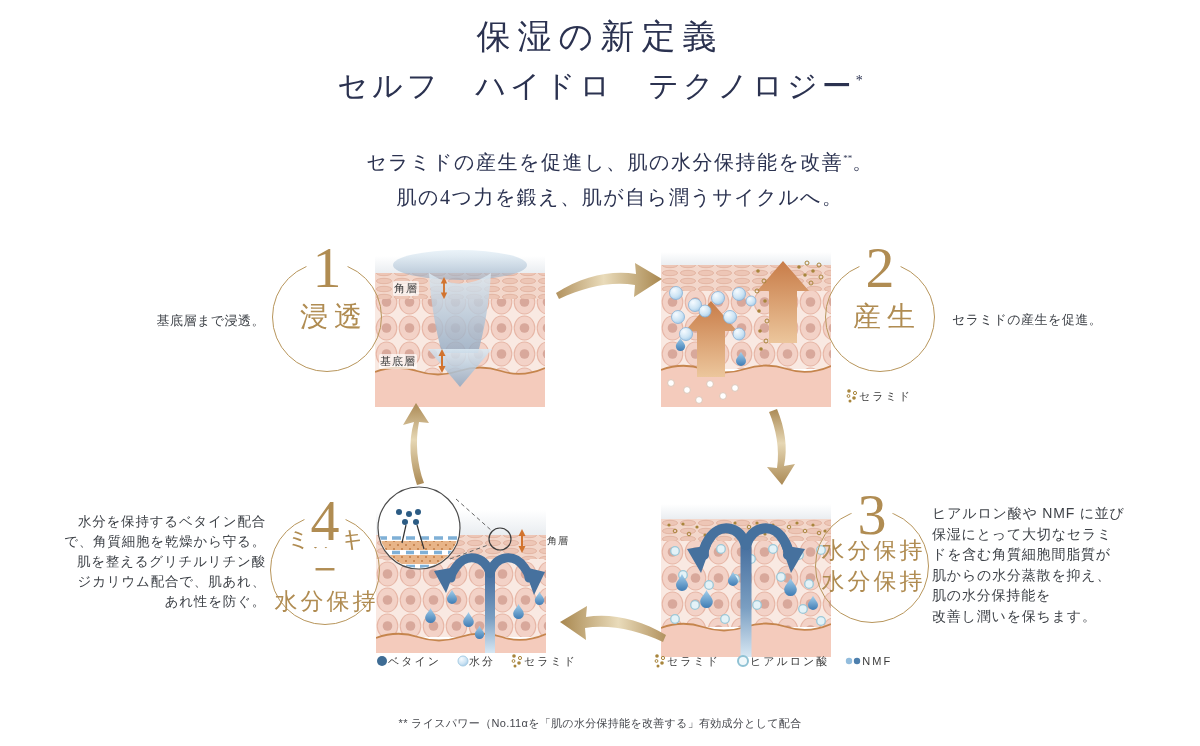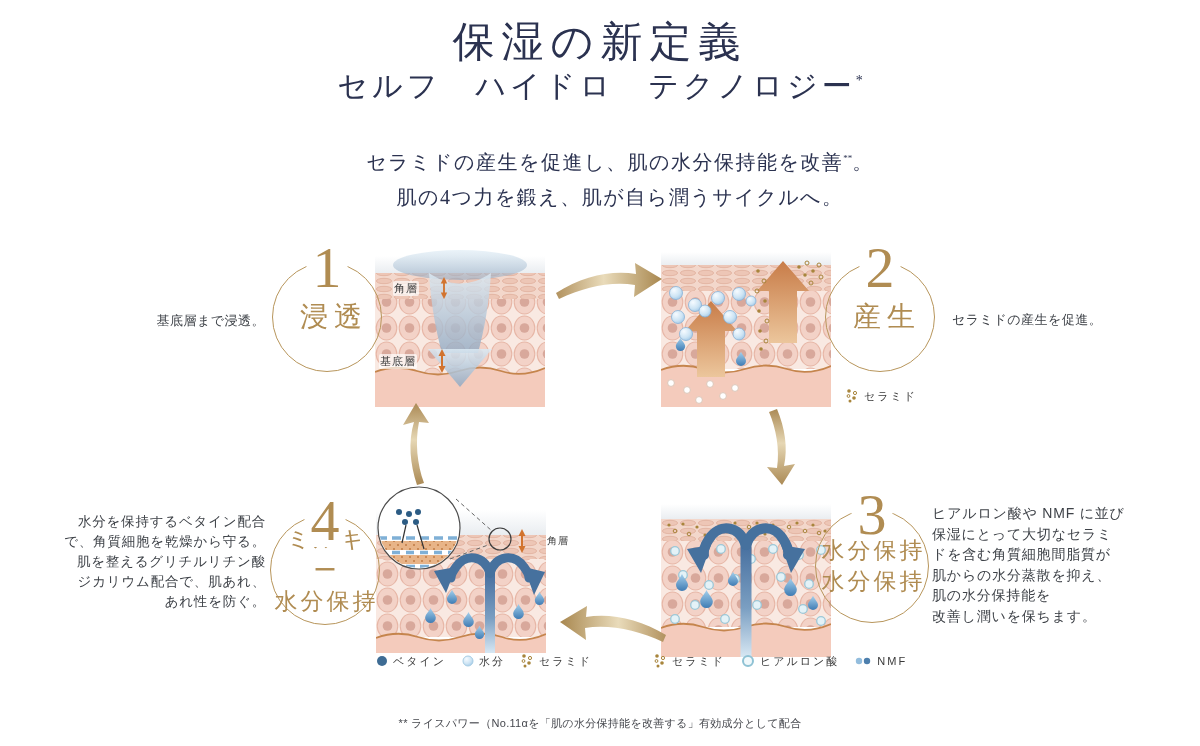--- a/index.html
+++ b/index.html
@@ -1,21 +1,21 @@
 <!DOCTYPE html>
 <html lang="ja"><head>
 <meta charset="utf-8">
 <style>
   html,body{margin:0;padding:0;background:#fff;}
   .stage{position:relative;width:1200px;height:746px;background:#ffffff;overflow:hidden;
          font-family:"Liberation Sans","DejaVu Sans",sans-serif;color:#3e4248;}
   .serif{font-family:"Liberation Serif","DejaVu Serif",serif;}
   .abs{position:absolute;}
   
-  .title{left:0;right:0;top:14px;text-align:center;font-size:42px;letter-spacing:7px;
+  .title{left:0;right:0;top:14px;text-align:center;font-size:34px;letter-spacing:7px;
          color:#2b3250;font-weight:500;}
   .subtitle{left:0;right:0;top:66px;text-align:center;font-size:30px;letter-spacing:4px;color:#2b3250;}
   .subtitle sup{font-size:14px;letter-spacing:0;}
   .desc{left:0;right:0;top:141px;text-align:center;font-size:20px;line-height:35px;
         letter-spacing:1.5px;color:#2b3250;padding-left:40px;}
   .desc sup{font-size:9px;letter-spacing:0;}
   
   .step-circle{border:1.5px solid #b8965c;border-radius:50%;box-sizing:border-box;
                display:flex;align-items:center;justify-content:center;text-align:center;
                color:#b08c52;background:transparent;}
@@ -27,21 +27,21 @@
   .note{color:#3e4248;}
   .note-right{text-align:right;}
   
   .panel{position:absolute;width:170px;height:170px;}
   .panel-label{position:absolute;display:flex;align-items:center;gap:21px;font-size:11px;
                color:#3a3a3a;letter-spacing:1px;}
   .panel-label .chip{background:rgba(255,255,255,.68);padding:0 1px;border-radius:2px;}
   
   .legend{position:absolute;display:flex;align-items:center;gap:16px;font-size:11px;
           letter-spacing:2px;color:#3a3a3a;}
-  .legend .item{display:flex;align-items:center;gap:5px;}
+  .legend .item{display:flex;align-items:center;}
   
   .footnote{left:0;right:0;text-align:center;font-size:11px;letter-spacing:0.3px;color:#45474d;}
 </style>
 </head>
 <body>
 
 <div class="stage">
 
   <svg width="0" height="0" style="position:absolute" aria-hidden="true">
     <defs>

